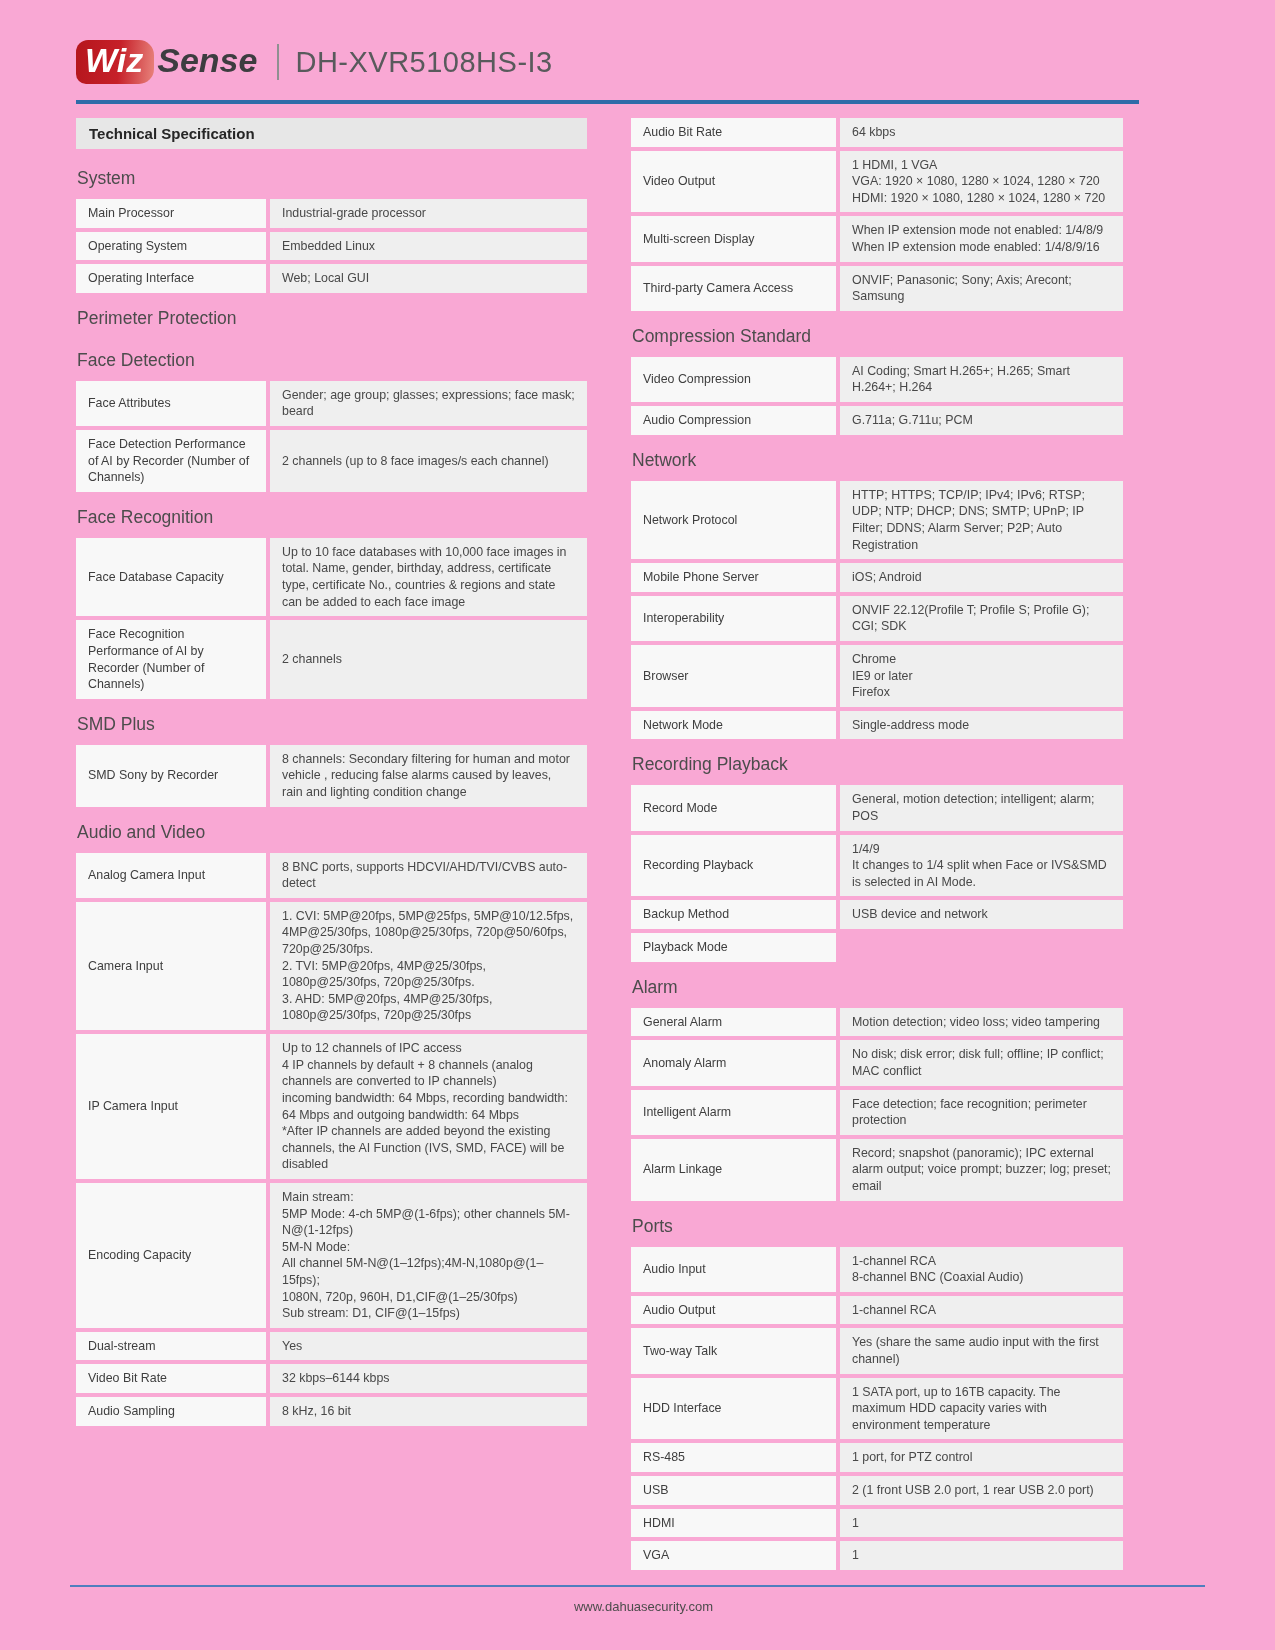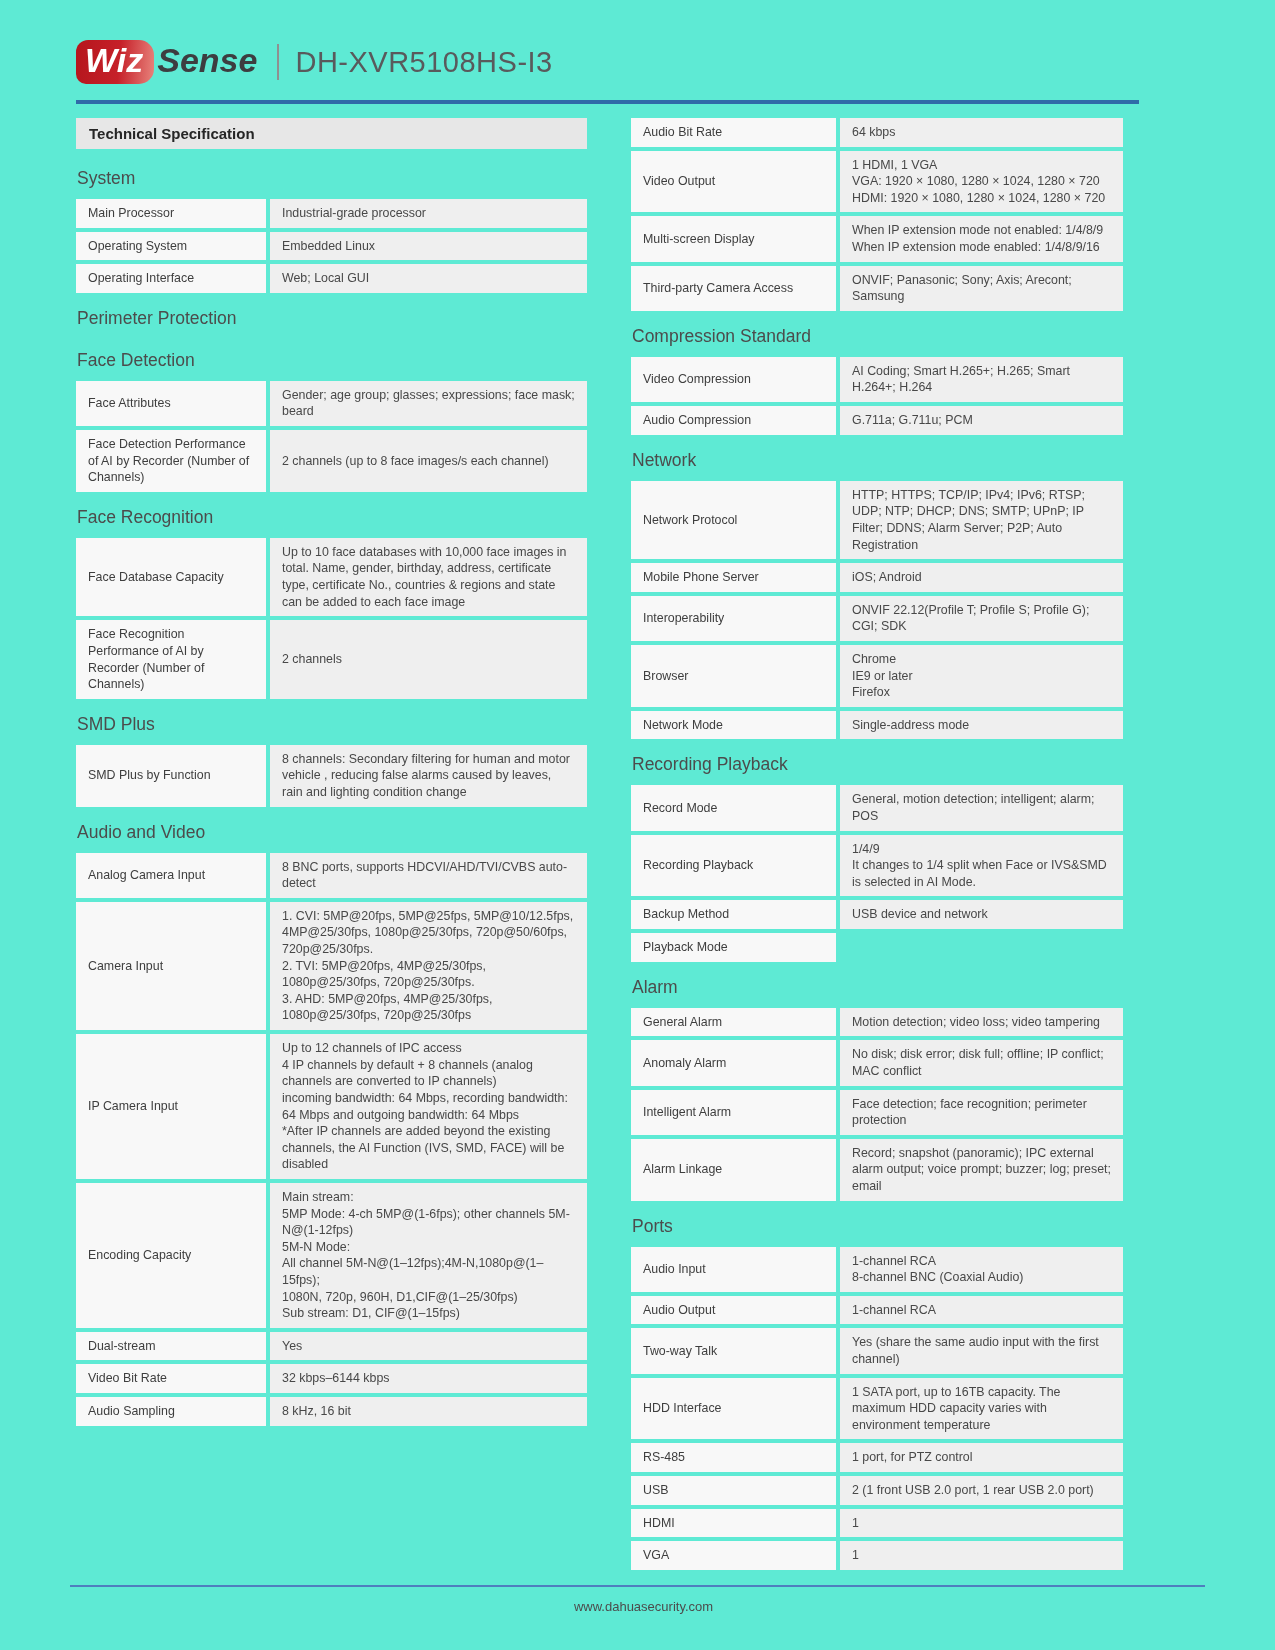--- a/index.html
+++ b/index.html
@@ -3,21 +3,21 @@
 <meta charset="utf-8">
 <style>
   * { box-sizing: border-box; margin: 0; padding: 0; }
   html, body { background: #ffffff; }
   body { font-family: "Liberation Sans", "DejaVu Sans", sans-serif; }
 
   .page {
     position: relative;
     width: 1275px;
     height: 1650px;
-    background: #5eead4;
+    background: #f9a8d4;
     overflow: hidden;
   }
 
   .content { padding: 36px 136px 0 76px; }
 
   
   .brand-row { display: flex; align-items: center; height: 52px; }
   .logo-wiz {
     display: inline-block;
     background: linear-gradient(95deg, #b5161d 0%, #c62029 55%, #e8837c 100%);
@@ -143,21 +143,21 @@
             <div class="row">
               <div class="cell label">Face Database Capacity</div>
               <div class="cell value">Up to 10 face databases with 10,000 face images in total. Name, gender, birthday, address, certificate type, certificate No., countries &amp; regions and state can be added to each face image</div>
             </div>
             <div class="row">
               <div class="cell label">Face Recognition Performance of AI by Recorder (Number of Channels)</div>
               <div class="cell value">2 channels</div>
             </div>
             <h2 class="section-title">SMD Plus</h2>
             <div class="row">
-              <div class="cell label">SMD Plus by Function</div>
+              <div class="cell label">SMD Sony by Recorder</div>
               <div class="cell value">8 channels: Secondary filtering for human and motor vehicle , reducing false alarms caused by leaves, rain and lighting condition change</div>
             </div>
             <h2 class="section-title">Audio and Video</h2>
             <div class="row">
               <div class="cell label">Analog Camera Input</div>
               <div class="cell value">8 BNC ports, supports HDCVI/AHD/TVI/CVBS auto-detect</div>
             </div>
             <div class="row">
               <div class="cell label">Camera Input</div>
               <div class="cell value">1. CVI: 5MP@20fps, 5MP@25fps, 5MP@10/12.5fps, 4MP@25/30fps, 1080p@25/30fps, 720p@50/60fps, 720p@25/30fps.

